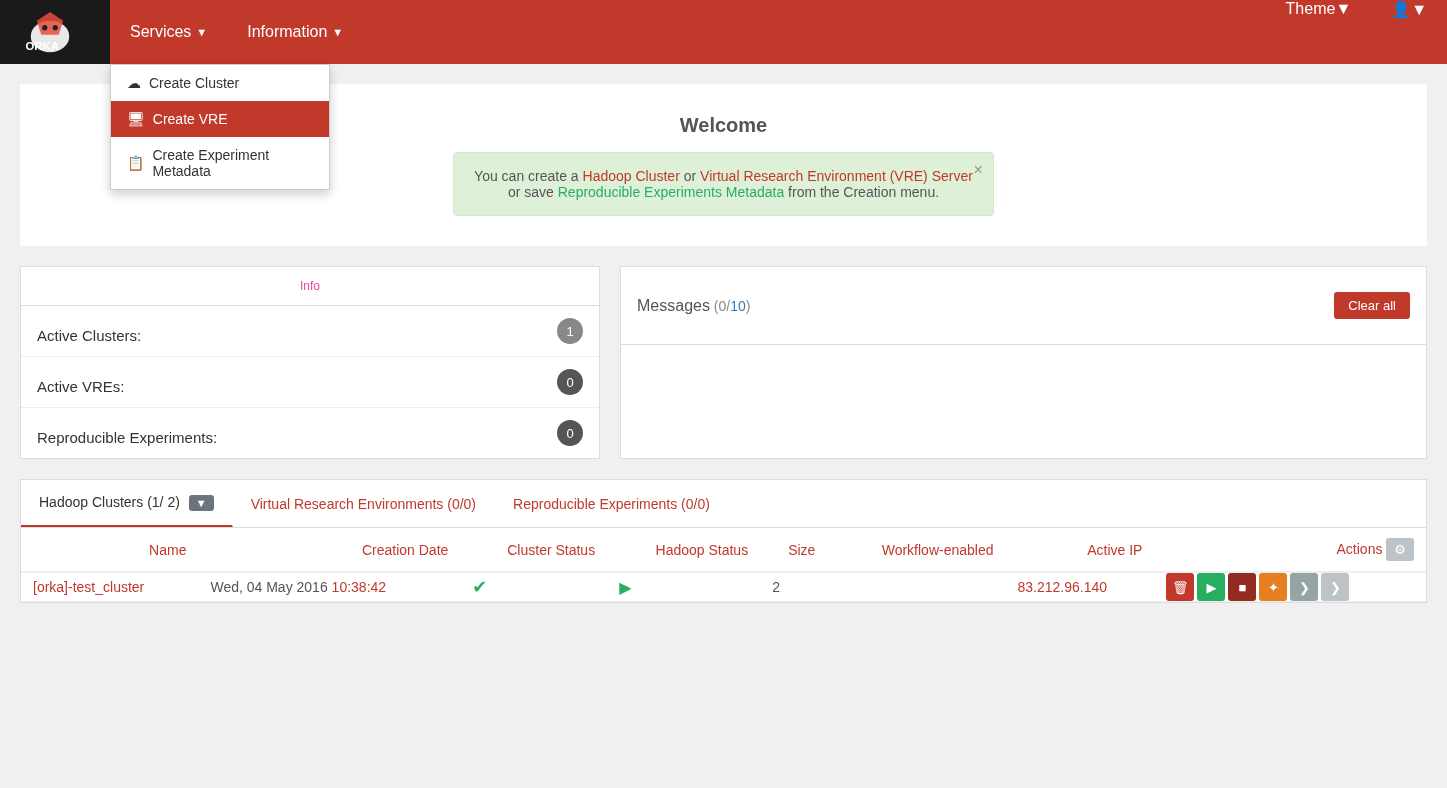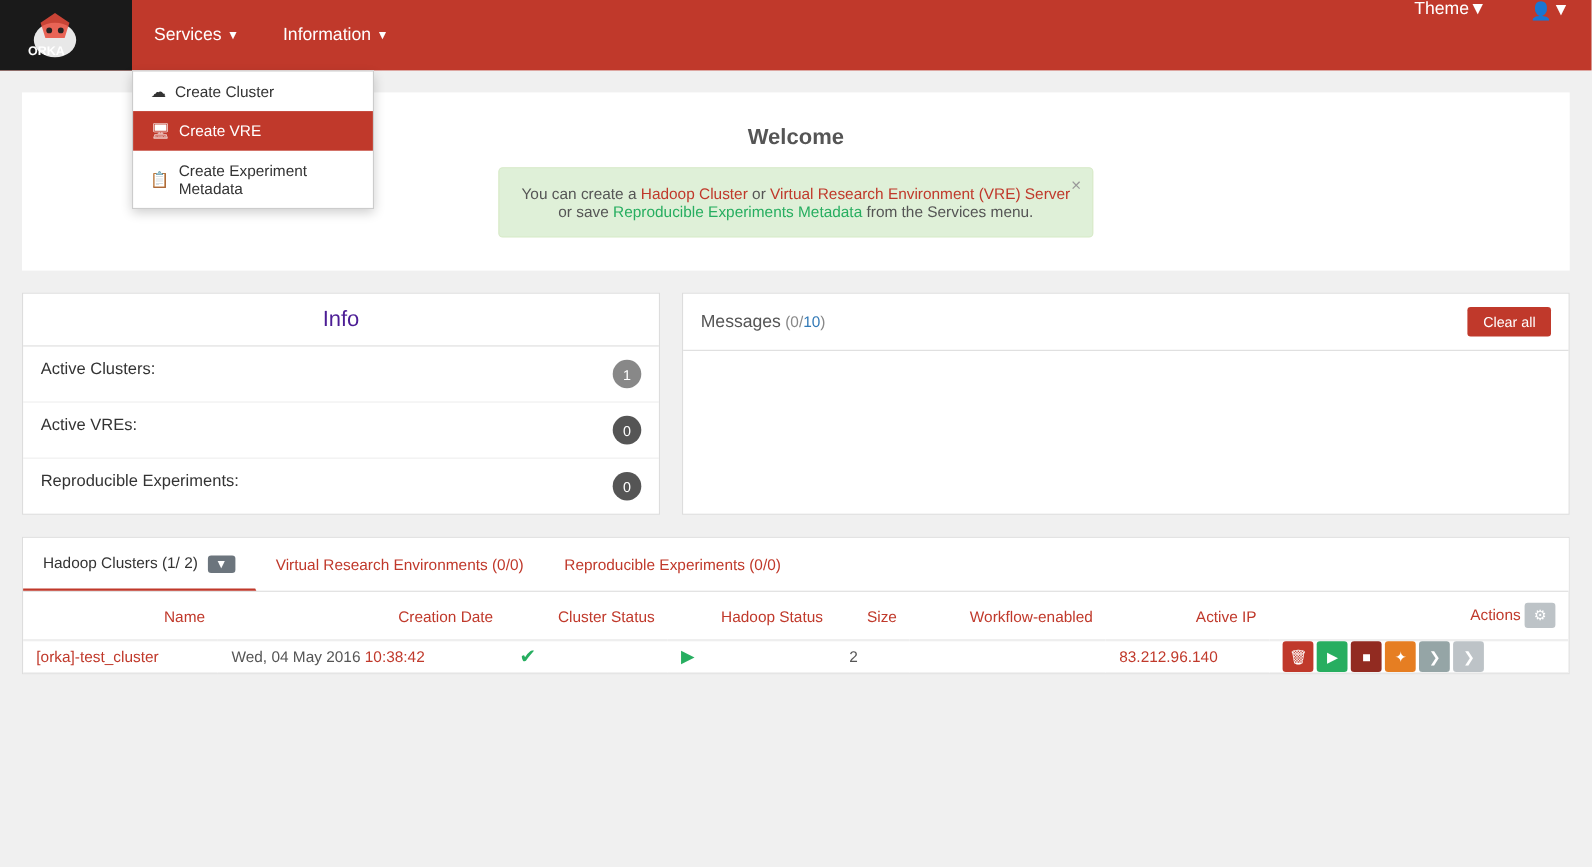--- a/index.html
+++ b/index.html
@@ -11,21 +11,21 @@
       display: flex;
       align-items: stretch;
       height: 64px;
       position: relative;
     }
     .navbar-brand {
       display: flex;
       align-items: center;
       padding: 0 15px;
       background: #1a1a1a;
-      width: 120px;
+      width: 110px;
     }
     .orka-logo {
       width: 70px;
       height: 44px;
     }
     .nav-items {
       display: flex;
       align-items: stretch;
     }
     .nav-item {
@@ -126,27 +126,27 @@
       margin-bottom: 20px;
     }
     .info-panel {
       background: white;
       border: 1px solid #ddd;
       flex: 0 0 580px;
     }
     .panel-header {
       text-align: center;
       padding: 12px;
-      font-size: 20px;
-      color: #4c1d95;
+      font-size: 12px;
+      color: #ec4899;
       border-bottom: 1px solid #ddd;
     }
     .info-row {
       display: flex;
-      align-items: flex-start;
+      align-items: flex-end;
       justify-content: space-between;
       padding: 12px 16px;
       border-bottom: 1px solid #eee;
     }
     .info-row:last-child { border-bottom: none; }
     .info-label { font-size: 15px; color: #333; }
     .badge {
       background: #888;
       color: white;
       border-radius: 50%;
@@ -161,21 +161,21 @@
 
     .messages-panel {
       background: white;
       border: 1px solid #ddd;
       flex: 1;
     }
     .messages-header {
       display: flex;
       align-items: center;
       justify-content: space-between;
-      padding: 12px 16px;
+      padding: 25px 16px;
       border-bottom: 1px solid #ddd;
     }
     .messages-title {
       font-size: 16px;
       color: #555;
     }
     .messages-count {
       color: #888;
       font-size: 14px;
     }
@@ -339,21 +339,21 @@
 </nav>
 
 <div class="main-content">
 
   <div class="welcome-section">
     <h2 class="welcome-title">Welcome</h2>
     <div class="welcome-alert">
       <span class="close-btn">×</span>
       <span>You can create a </span><span class="link-orange">Hadoop Cluster</span><span> or </span><span class="link-orange">Virtual Research Environment (VRE) Server</span>
       <br>
-      <span>or save </span><span class="link-green">Reproducible Experiments Metadata</span><span> from the Services menu.</span>
+      <span>or save </span><span class="link-green">Reproducible Experiments Metadata</span><span> from the Creation menu.</span>
     </div>
   </div>
 
   <div class="panels-row">
 
     <div class="info-panel">
       <div class="panel-header">Info</div>
       <div class="info-row">
         <span class="info-label">Active Clusters:</span>
         <span class="badge">1</span>

